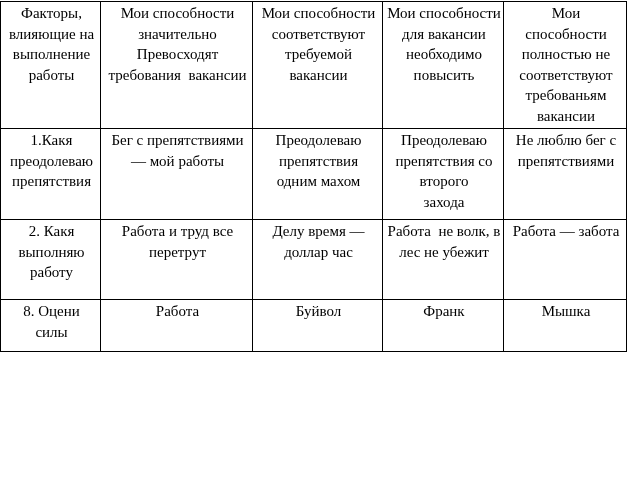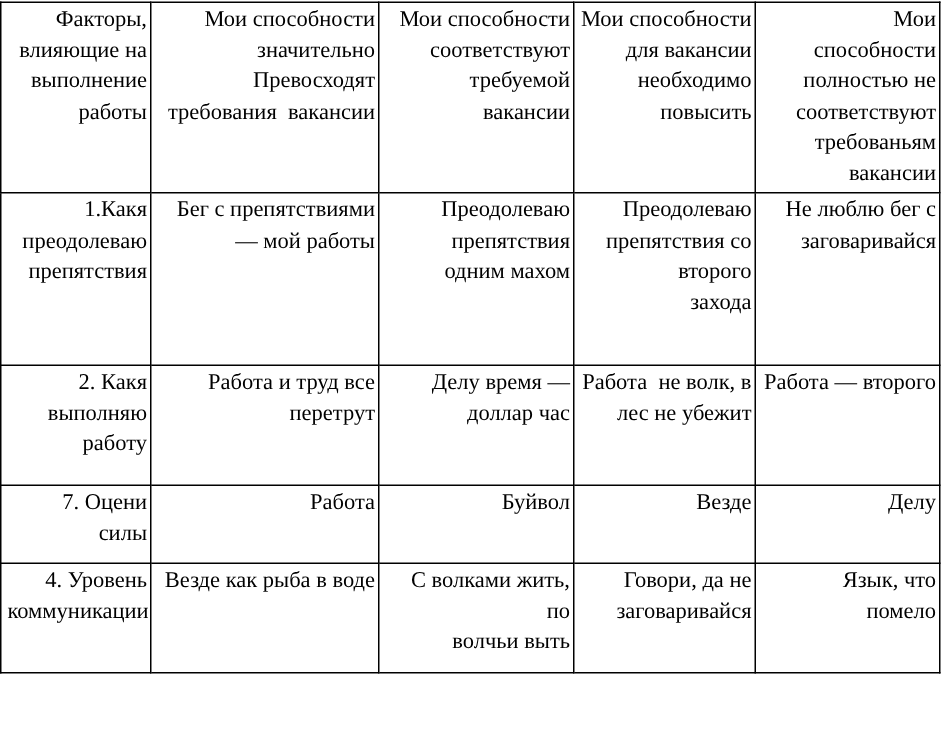--- a/index.html
+++ b/index.html
@@ -22,40 +22,40 @@
   table.assessment {
     border-collapse: collapse;
     table-layout: fixed;
     width: 626px;
     margin: 0;
   }
   table.assessment th,
   table.assessment td {
     border: 1px solid var(--border-color, #000000);
     vertical-align: top;
-    text-align: right;
+    text-align: center;
     font-family: "Liberation Serif", "DejaVu Serif", serif;
     font-size: 15px;
     line-height: 20.5px;
     font-weight: normal;
     color: var(--text-color, #000000);
     padding: 1px 2px 2px 4px;
     white-space: pre-wrap;
     overflow: hidden;
     box-sizing: border-box;
   }
   
   col.c0 { width: 100px; }
   col.c1 { width: 152px; }
   col.c2 { width: 130px; }
   col.c3 { width: 121px; }
   col.c4 { width: 123px; }
   
   tr.hrow  { height: 123px; }
-  tr.r0 { height: 115px; padding-left: 31px; }
+  tr.r0 { height: 91px; padding-left: 31px; }
   tr.r1 { height: 80px; }
   tr.r2 { height: 52px; }
   tr.r3 { height: 73px; }
   tr.r4 { height: 59px; }
 </style>
 </head>
 <body>
 
 <div class="page">
   <table class="assessment">
@@ -100,48 +100,37 @@
         <td>Бег с препятствиями
 — мой работы</td>
         <td>Преодолеваю
 препятствия
 одним махом</td>
         <td>Преодолеваю
 препятствия со
 второго
 захода</td>
         <td>Не люблю бег с
-заговаривайся</td>
+препятствиями</td>
       </tr>
       <tr class="r1">
         <td>2. Какя
 выполняю
 работу</td>
         <td>Работа и труд все
 перетрут</td>
         <td>Делу время —
 доллар час</td>
         <td>Работа  не волк, в
 лес не убежит</td>
-        <td>Работа — второго</td>
+        <td>Работа — забота</td>
       </tr>
       <tr class="r2">
-        <td>7. Оцени
+        <td>8. Оцени
 силы</td>
         <td>Работа</td>
         <td>Буйвол</td>
-        <td>Везде</td>
-        <td>Делу</td>
-      </tr>
-      <tr class="r3">
-        <td>4. Уровень
-коммуникации</td>
-        <td>Везде как рыба в воде</td>
-        <td>С волками жить, по
-волчьи выть</td>
-        <td>Говори, да не
-заговаривайся</td>
-        <td>Язык, что
-помело</td>
+        <td>Франк</td>
+        <td>Мышка</td>
       </tr>
     </tbody>
   </table>
 </div>
 
 </body></html>

